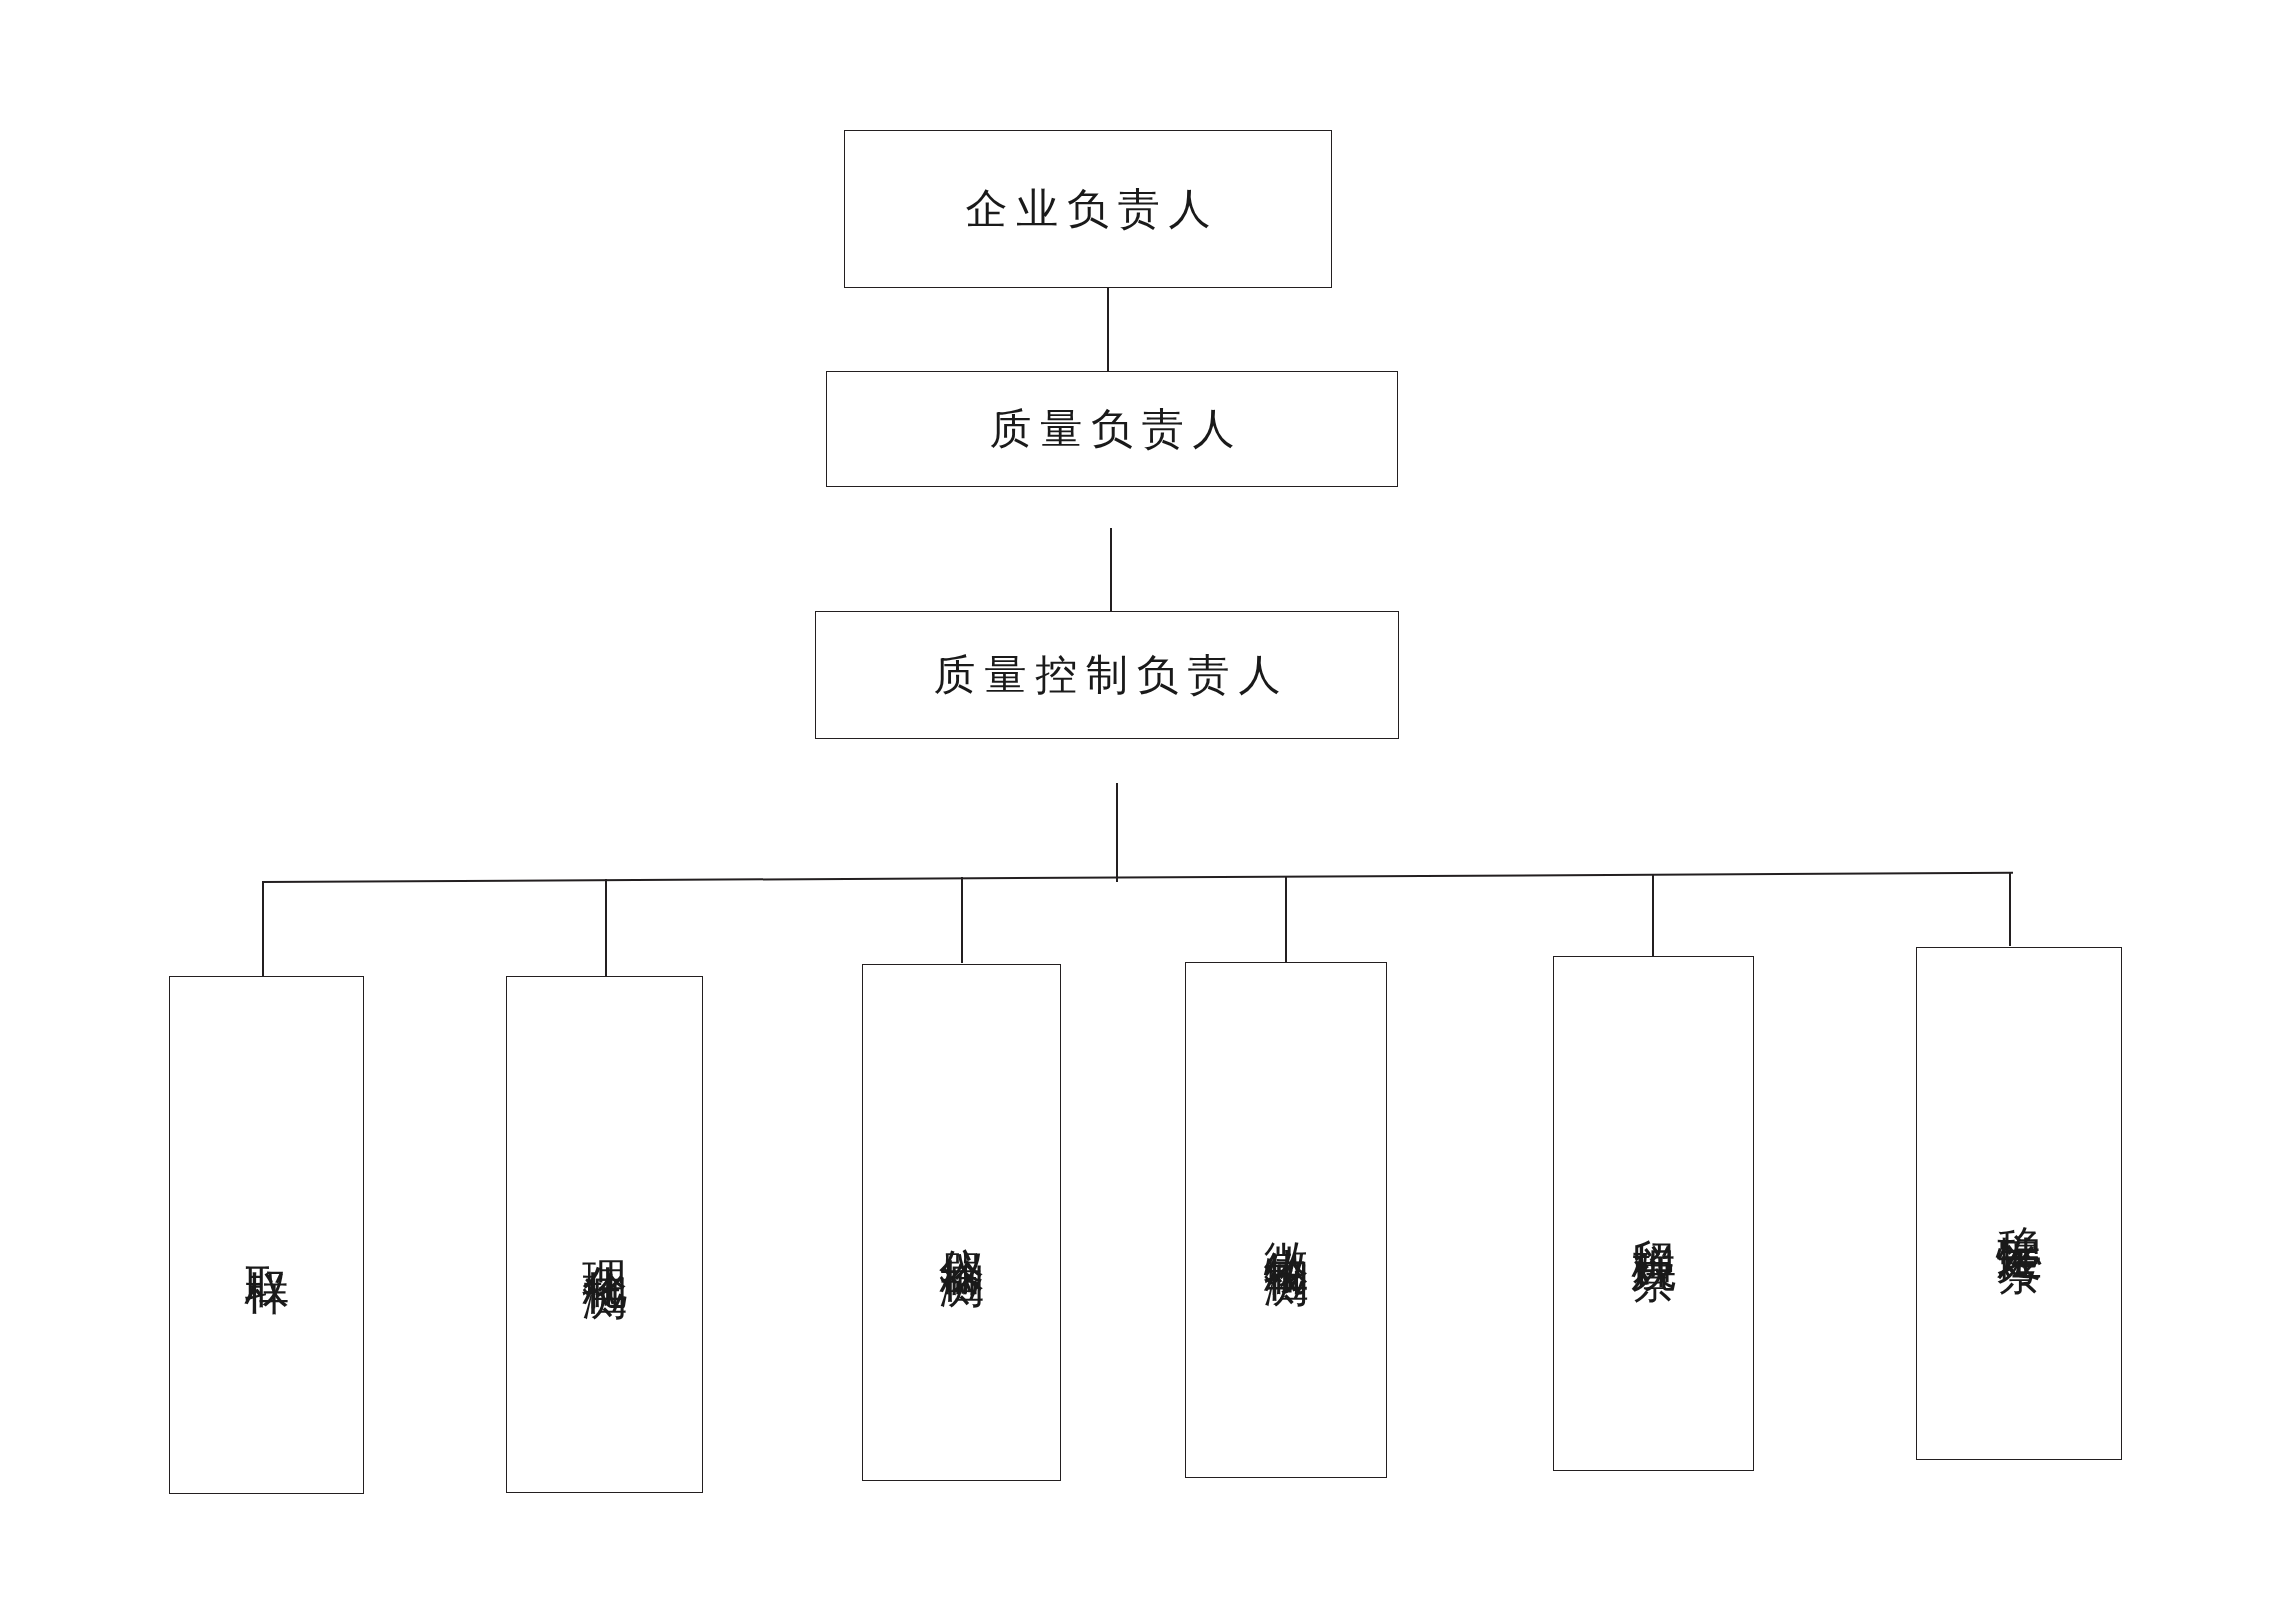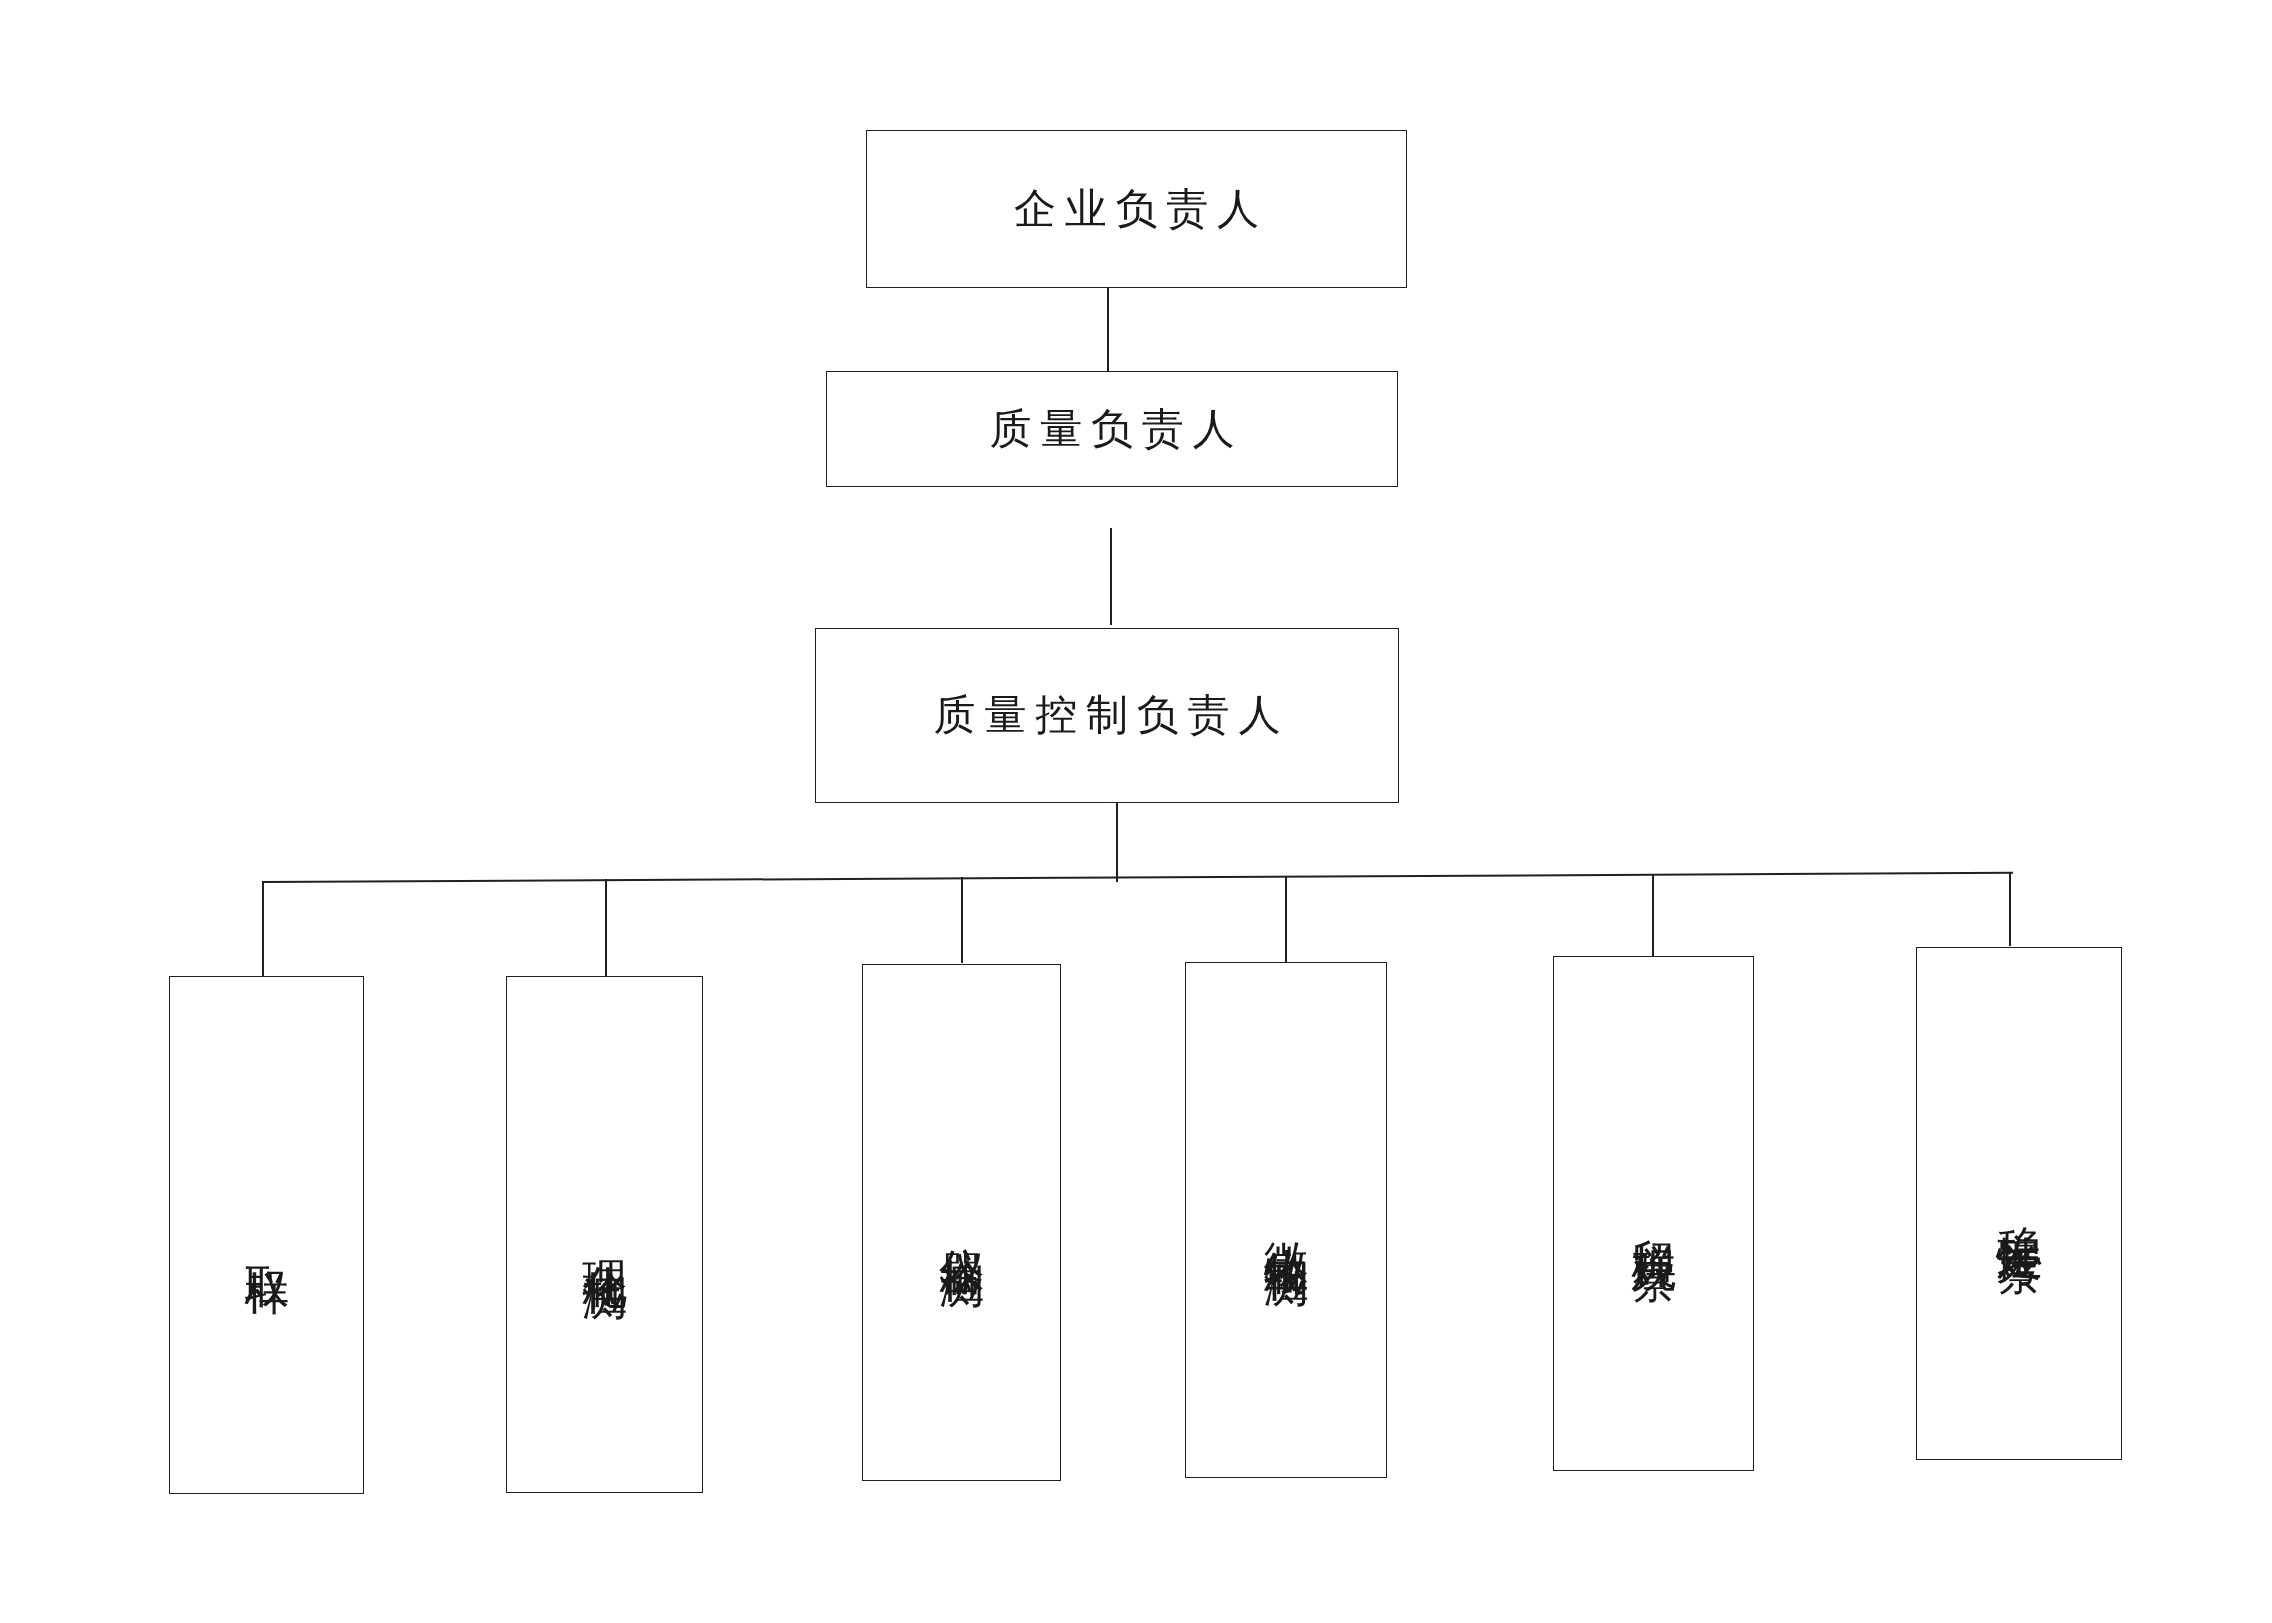--- a/index.html
+++ b/index.html
@@ -88,29 +88,29 @@
     <div class="connector-bus" style="left:262px; top:881px; width:1751px; transform: rotate(-0.30deg);"></div>
 
     <div class="connector-v" style="left:262px; top:881px; height:96px;"></div>
     <div class="connector-v" style="left:605px; top:879px; height:97px;"></div>
     <div class="connector-v" style="left:961px; top:877px; height:86px;"></div>
     <div class="connector-v" style="left:1285px; top:876px; height:86px;"></div>
     <div class="connector-v" style="left:1652px; top:874px; height:82px;"></div>
     <div class="connector-v" style="left:2009px; top:872px; height:74px;"></div>
   </div>
 
-  <div class="node-box" style="left:866px; top:130px; width:541px; height:158px;">
+  <div class="node-box" style="left:844px; top:130px; width:488px; height:158px;">
     <span class="node-label-h">企业负责人</span>
   </div>
 
   <div class="node-box" style="left:826px; top:371px; width:572px; height:116px;">
     <span class="node-label-h">质量负责人</span>
   </div>
 
-  <div class="node-box" style="left:815px; top:628px; width:584px; height:175px;">
+  <div class="node-box" style="left:815px; top:611px; width:584px; height:128px;">
     <span class="node-label-h">质量控制负责人</span>
   </div>
 
   <div class="node-box" style="left:169px; top:976px; width:195px; height:518px;">
     <span class="node-label-v">取样</span>
   </div>
 
   <div class="node-box" style="left:506px; top:976px; width:197px; height:517px;">
     <span class="node-label-v">理化检测</span>
   </div>

